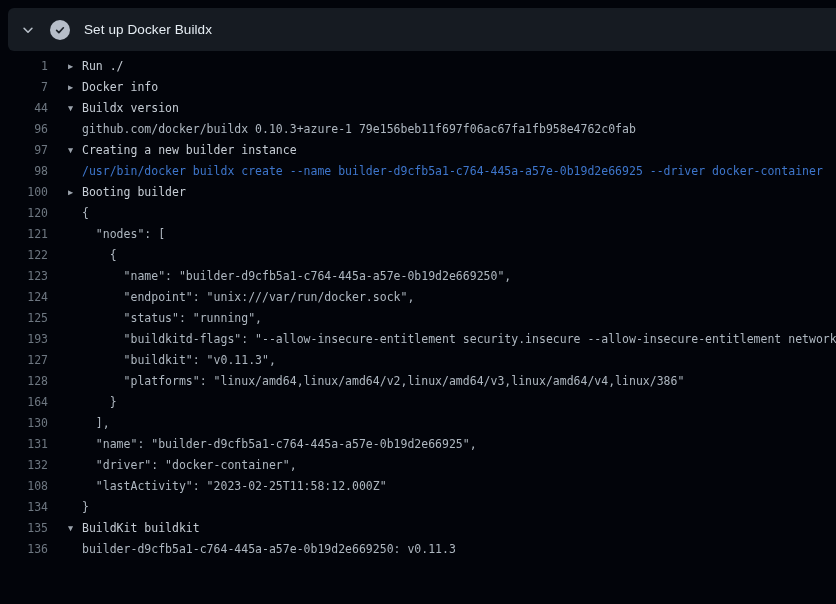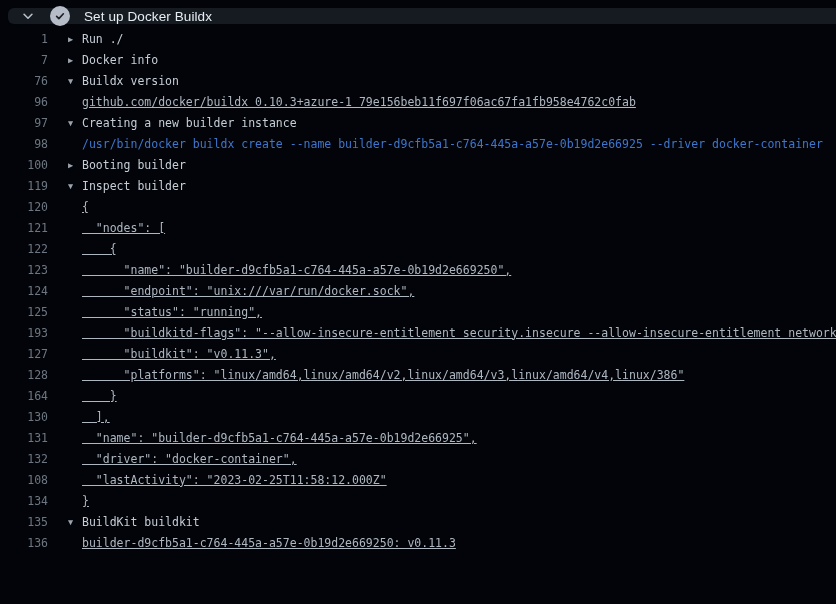--- a/index.html
+++ b/index.html
@@ -5,21 +5,21 @@
   * { box-sizing: border-box; }
   html, body {
     margin: 0; padding: 0;
     width: 836px; height: 604px;
     background: #02040a;
     overflow: hidden;
     font-family: "Liberation Sans", "DejaVu Sans", sans-serif;
   }
   .step-header {
     margin: 8px 0 0 8px;
-    height: 16px;
+    height: 43px;
     background: #161b22;
     border-radius: 6px 0 0 6px;
     display: flex;
     align-items: center;
     padding-left: 12px;
     cursor: pointer;
   }
   .chev {
     width: 16px; height: 16px;
     display: inline-flex; align-items: center; justify-content: center;
@@ -67,21 +67,21 @@
   }
   .arrow {
     display: inline-block;
     width: 14px;
     font-size: 8.5px;
     color: #9ba3ac;
     vertical-align: 1px;
   }
   .line.group .ltext { color: #c6cdd5; cursor: pointer; }
   .line.command .ltext { padding-left: 14px; color: #3e76cc; }
-  .line.output  .ltext { padding-left: 14px; color: #aeb7c0; text-decoration: underline; }
+  .line.output  .ltext { padding-left: 14px; color: #aeb7c0; }
 </style>
 </head>
 <body>
 
 <div>
 
   <div class="step-header">
     <span class="chev">
       <svg width="14" height="14" viewBox="0 0 16 16" fill="none">
         <path d="M3.5 6 L8 10.5 L12.5 6" stroke="currentColor" stroke-width="1.8" stroke-linecap="round" stroke-linejoin="round"></path>
@@ -98,42 +98,38 @@
   <div class="log">
       <div class="line group">
       <span class="lnum">1</span>
       <span class="ltext"><span class="arrow">▶</span><span>Run ./</span></span>
     </div>
       <div class="line group">
       <span class="lnum">7</span>
       <span class="ltext"><span class="arrow">▶</span><span>Docker info</span></span>
     </div>
       <div class="line group">
-      <span class="lnum">76</span>
+      <span class="lnum">44</span>
       <span class="ltext"><span class="arrow">▼</span><span>Buildx version</span></span>
     </div>
       <div class="line output">
       <span class="lnum">96</span>
       <span class="ltext"><span>github.com/docker/buildx 0.10.3+azure-1 79e156beb11f697f06ac67fa1fb958e4762c0fab</span></span>
     </div>
       <div class="line group">
       <span class="lnum">97</span>
       <span class="ltext"><span class="arrow">▼</span><span>Creating a new builder instance</span></span>
     </div>
       <div class="line command">
       <span class="lnum">98</span>
       <span class="ltext"><span>/usr/bin/docker buildx create --name builder-d9cfb5a1-c764-445a-a57e-0b19d2e66925 --driver docker-container</span></span>
     </div>
       <div class="line group">
       <span class="lnum">100</span>
       <span class="ltext"><span class="arrow">▶</span><span>Booting builder</span></span>
-    </div>
-      <div class="line group">
-      <span class="lnum">119</span>
-      <span class="ltext"><span class="arrow">▼</span><span>Inspect builder</span></span>
     </div>
       <div class="line output">
       <span class="lnum">120</span>
       <span class="ltext"><span>{</span></span>
     </div>
       <div class="line output">
       <span class="lnum">121</span>
       <span class="ltext"><span>  "nodes": [</span></span>
     </div>
       <div class="line output">

